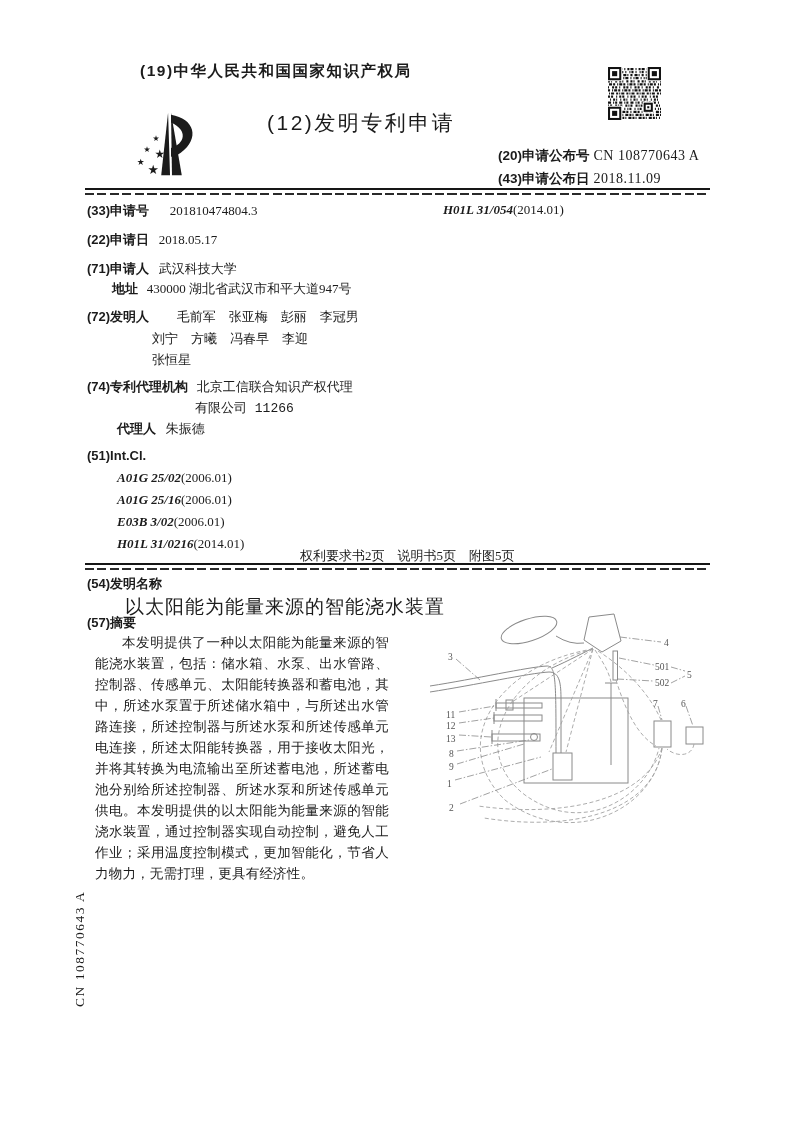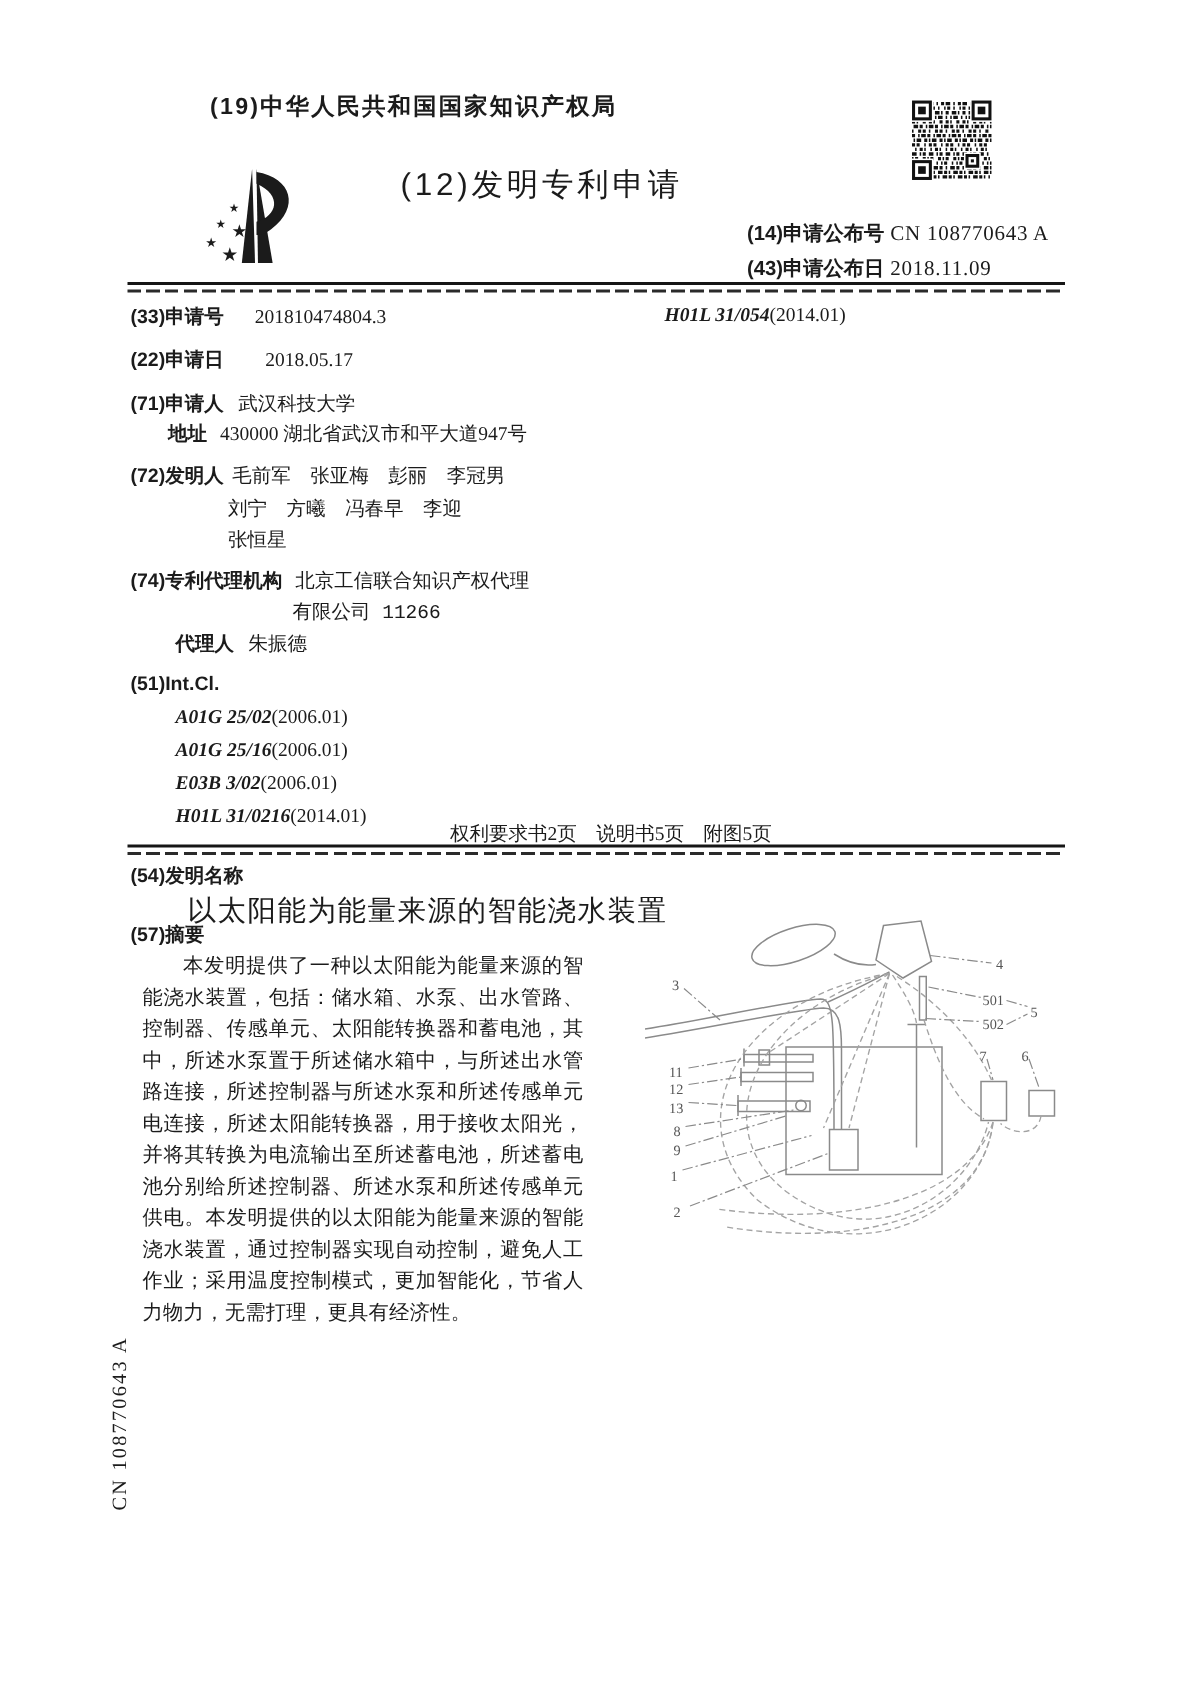--- a/index.html
+++ b/index.html
@@ -29,21 +29,21 @@
   .cls { font-family:"Liberation Serif","DejaVu Serif",serif; font-size:13px; white-space:nowrap; }
   .cls .code { font-style:italic; font-weight:bold; }
 
   .pages { left:300px; top:547px; width:358px; 
     font-family:"Liberation Serif","DejaVu Serif",serif; font-size:13px; }
 
   .sec-label { font-size:13px; font-weight:bold; }
   .sec-title { font-family:"Liberation Serif","DejaVu Serif",serif; font-size:19px; letter-spacing:1px; }
 
   .abstract { left:95px; top:633px; width:294px;
-    font-family:Liberation Serif, serif; font-size:13.5px;
+    font-family:Liberation Mono, monospace; font-size:13.5px;
     line-height:21px; text-align:justify; text-indent:2em; letter-spacing:0.2px; }
 
   .sidecode { left:72px; top:1007px; transform:rotate(-90deg); transform-origin:0 0;
     font-family:"Liberation Serif","DejaVu Serif",serif; font-size:13.5px;
     letter-spacing:1.5px; white-space:nowrap; }
 
   svg text { font-family:"Liberation Serif","DejaVu Serif",serif; }
   .figlabel { font-size:9.5px; fill:#555; }
 </style>
 </head>
@@ -101,54 +101,54 @@
     <text x="17" y="48" font-size="8">★</text>
     <text x="28" y="54" font-size="12">★</text>
     <text x="10" y="61" font-size="9">★</text>
     <text x="21" y="71" font-size="13">★</text>
   </g>
 </svg>
 
 <div class="abs doctype">(12)发明专利申请</div>
 
 <div class="abs pubrow" style="top:147px">
-  <span class="lab">(14)申请公布号</span><span class="val">CN 108770643 A</span>
+  <span class="lab">(20)申请公布号</span><span class="val">CN 108770643 A</span>
 </div>
 <div class="abs pubrow" style="top:170px">
   <span class="lab">(43)申请公布日</span><span class="val">2018.11.09</span>
 </div>
 
 <div class="abs rule-solid" style="top:188px"></div>
 <div class="abs rule-dash" style="top:193px"></div>
 
 <div class="abs frow" style="left:87px;top:202px">
   <span class="lab">(33)申请号</span>
   <span class="val" style="margin-left:17px">201810474804.3</span>
 </div>
 <div class="abs cls" style="left:443px;top:202px">
   <span class="code">H01L 31/054</span><span>(2014.01)</span>
 </div>
 
 <div class="abs frow" style="left:87px;top:231px">
   <span class="lab">(22)申请日</span>
-  <span class="val" style="margin-left:24px">2018.05.17</span>
+  <span class="val" style="margin-left:6px">2018.05.17</span>
 </div>
 
 <div class="abs frow" style="left:87px;top:260px">
   <span class="lab">(71)申请人</span>
   <span class="val" style="margin-left:6px">武汉科技大学</span>
 </div>
 <div class="abs frow" style="left:112px;top:280px">
   <span class="lab">地址</span>
   <span class="val" style="margin-left:5px">430000 湖北省武汉市和平大道947号</span>
 </div>
 
 <div class="abs frow" style="left:87px;top:308px">
   <span class="lab">(72)发明人</span>
-  <span class="val" style="margin-left:2px">毛前军　张亚梅　彭丽　李冠男</span>
+  <span class="val" style="margin-left:24px">毛前军　张亚梅　彭丽　李冠男</span>
 </div>
 <div class="abs frow val serif" style="left:152px;top:330px">刘宁　方曦　冯春早　李迎</div>
 <div class="abs frow val serif" style="left:152px;top:351px">张恒星</div>
 
 <div class="abs frow" style="left:87px;top:378px">
   <span class="lab">(74)专利代理机构</span>
   <span class="val" style="margin-left:5px">北京工信联合知识产权代理</span>
 </div>
 <div class="abs frow val serif" style="left:195px;top:399px">有限公司 11266</div>
 <div class="abs frow" style="left:117px;top:420px">

